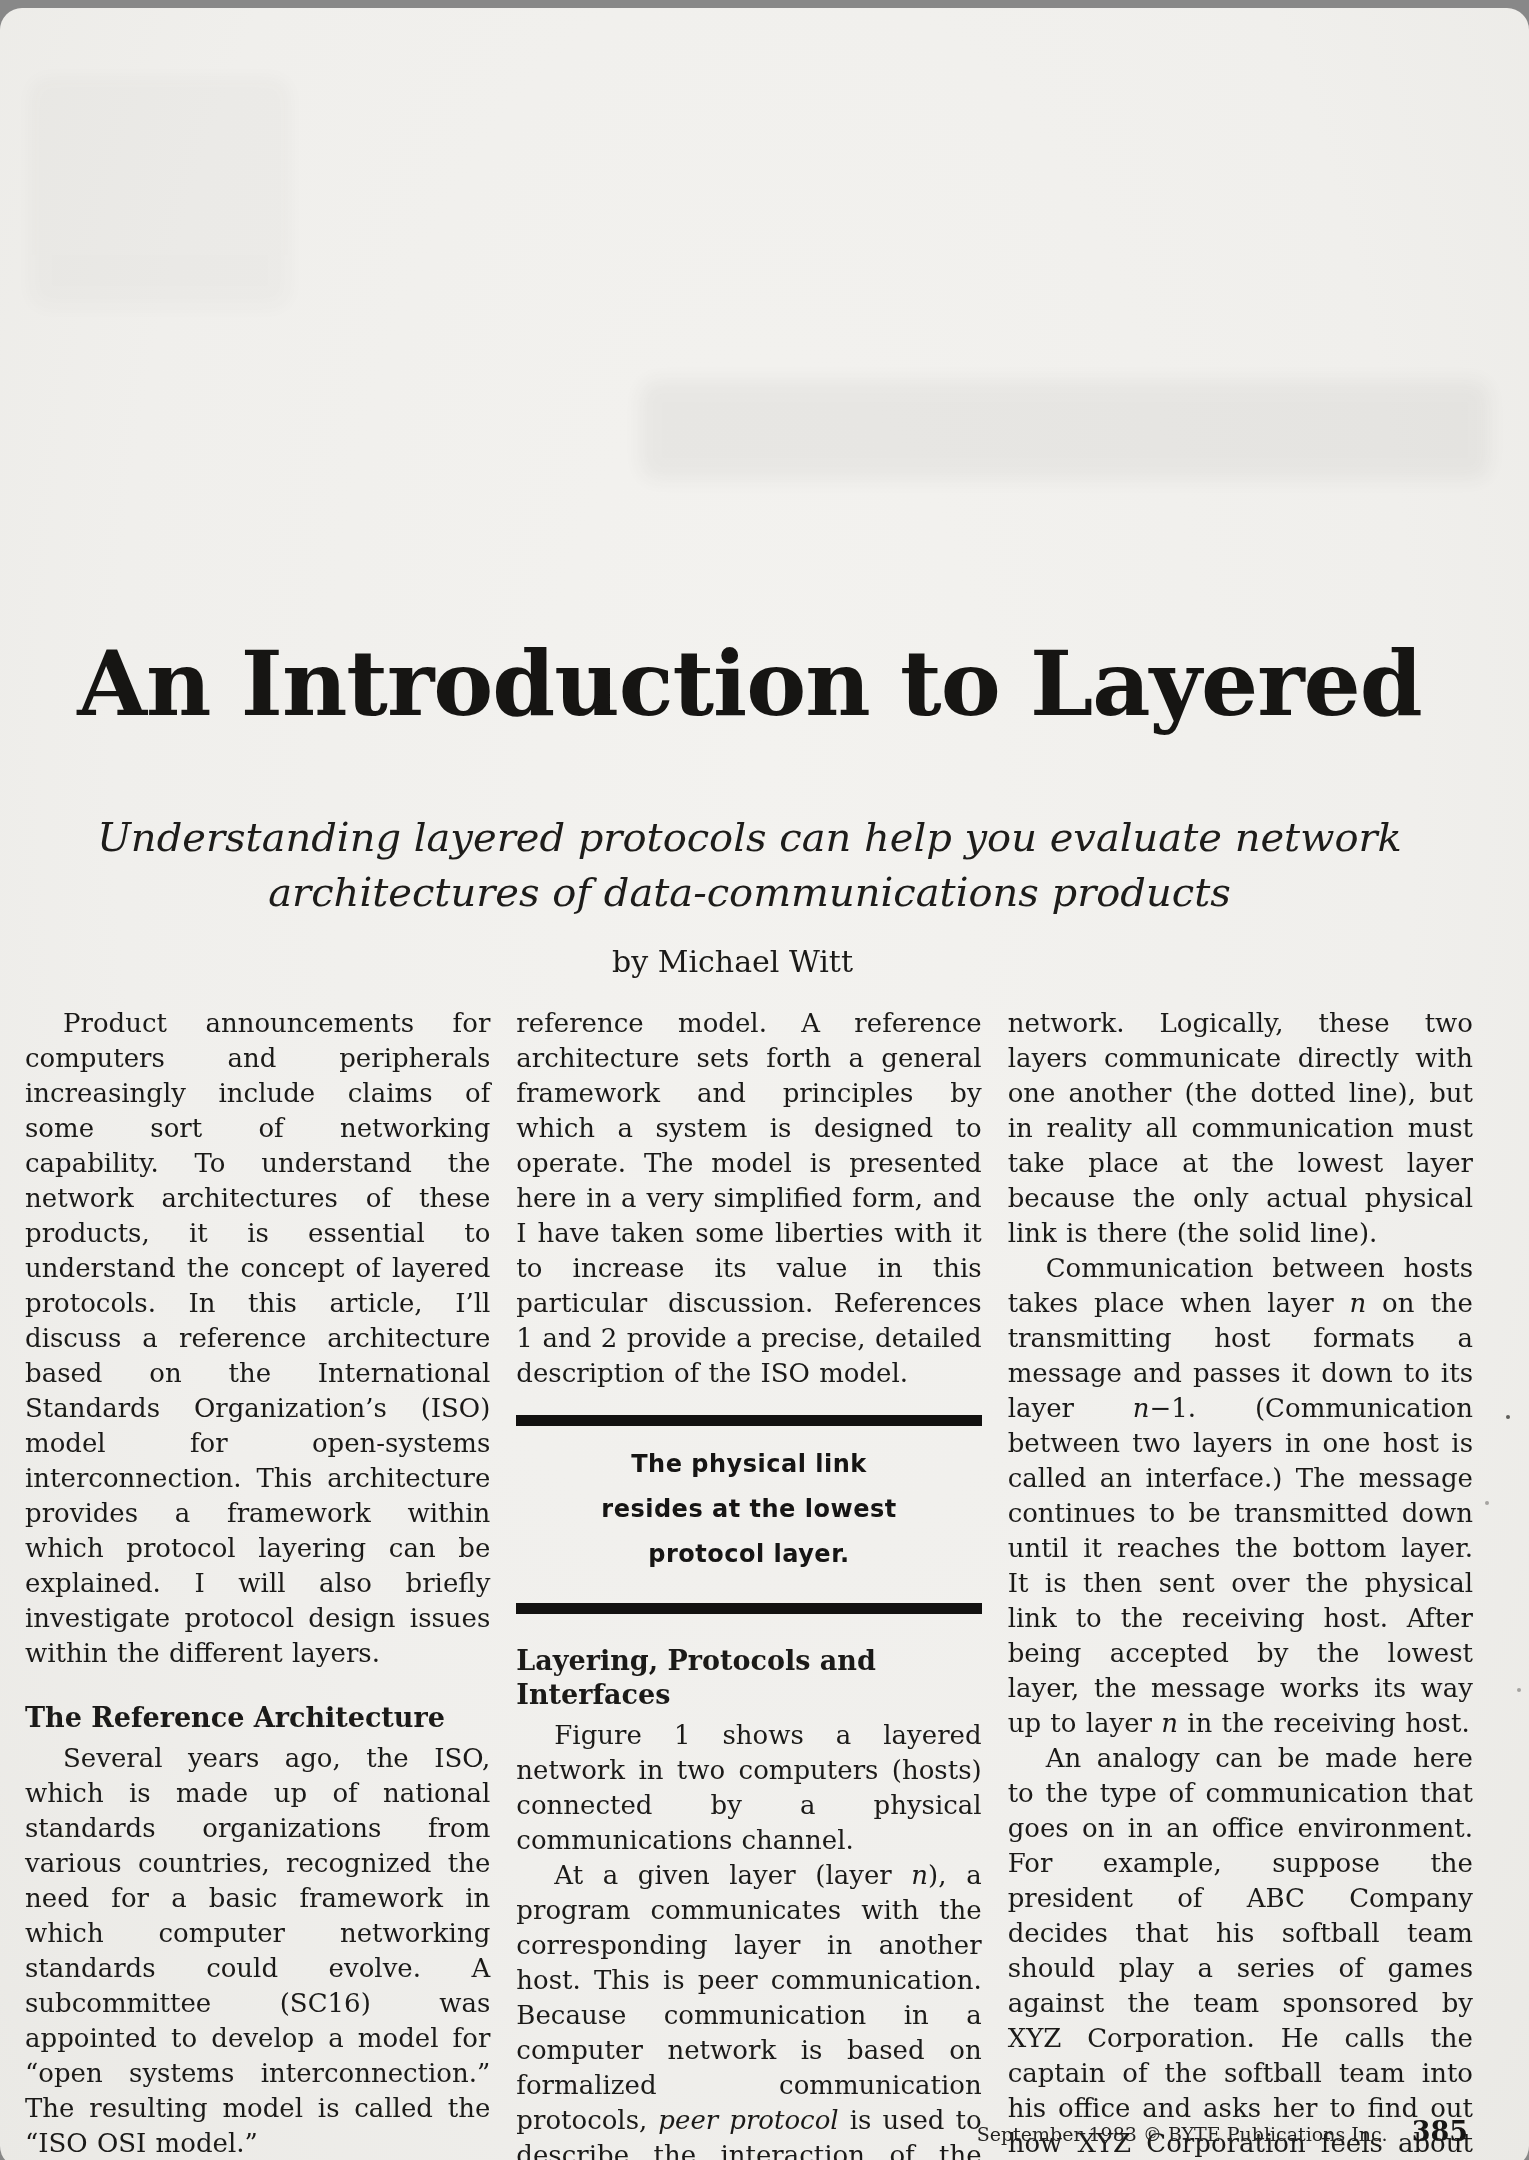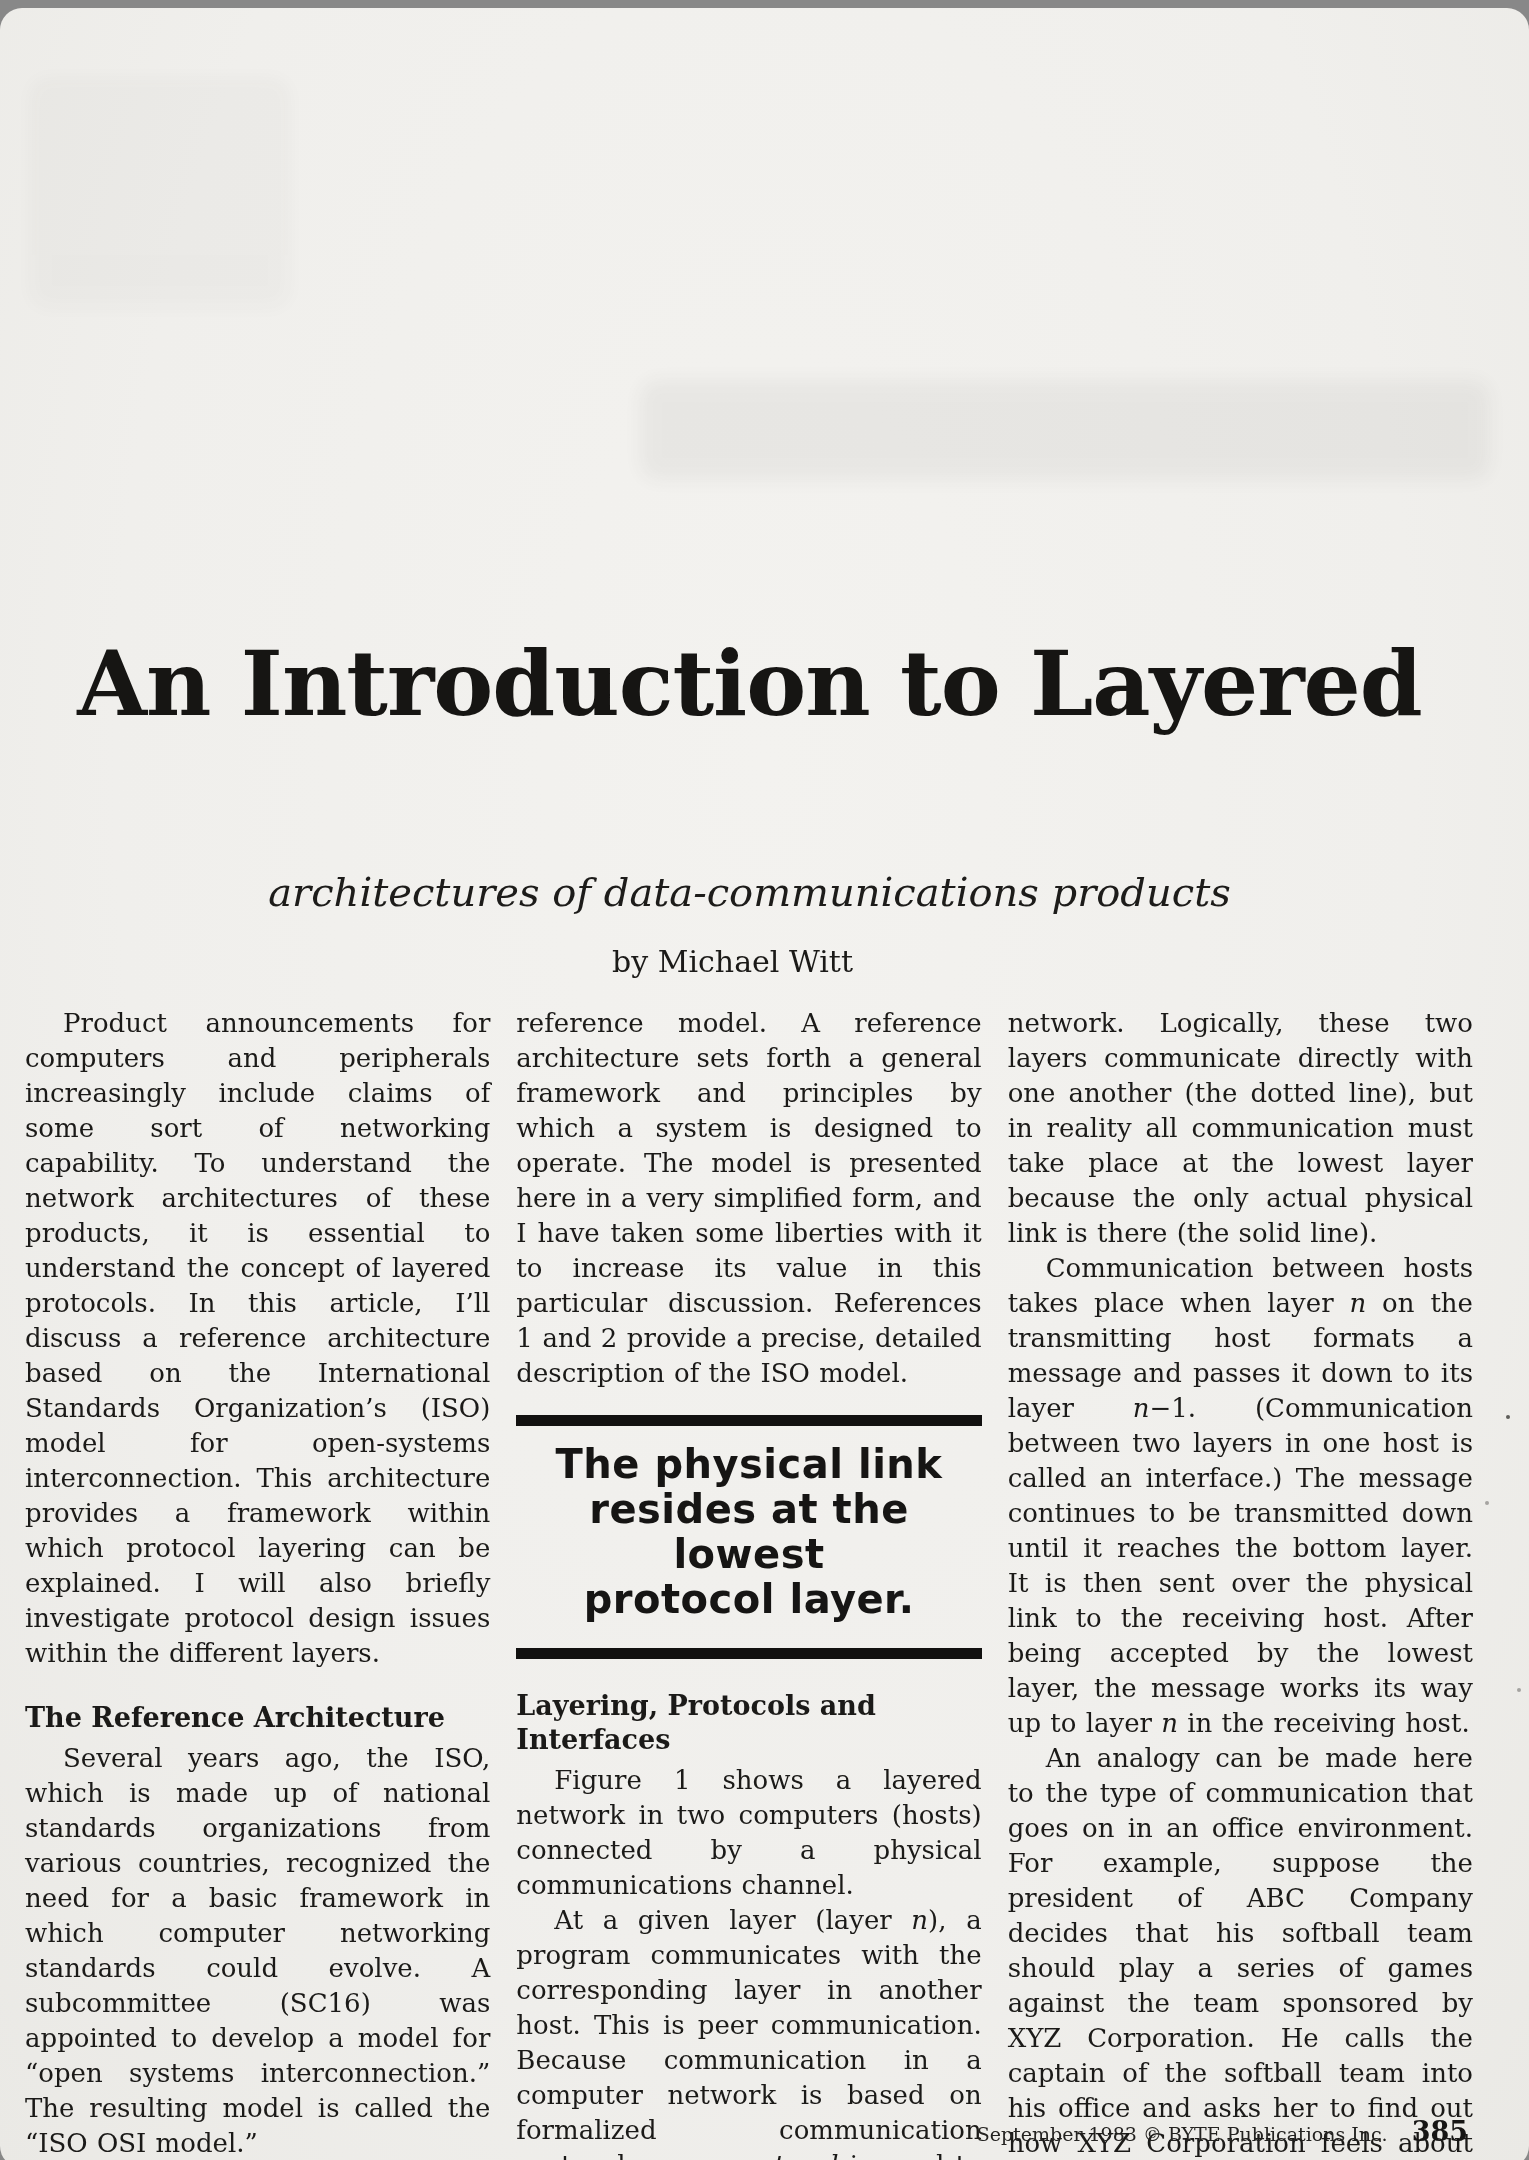--- a/index.html
+++ b/index.html
@@ -85,21 +85,21 @@
   }
 
   .pull-quote {
     margin: 24px 0 20px 0;
     border-top: 11px solid #121110;
     border-bottom: 11px solid #121110;
     padding: 16px 4px 26px 4px;
     text-align: center;
     font-family: "DejaVu Sans", sans-serif;
     font-weight: bold;
-    font-size: 40px;
+    font-size: 24px;
     line-height: 45px;
     letter-spacing: 0.5px;
     color: #161514;
   }
 
   .footer {
     position: absolute;
     top: 2108px;
     left: 998px;
     width: 470px;
@@ -120,21 +120,21 @@
   <div class="ghost ghost-b"></div>
   <div class="speck" style="left:1506px; top:1407px;"></div>
   <div class="speck" style="left:1485px; top:1493px; opacity:0.4;"></div>
   <div class="speck" style="left:1517px; top:1680px; opacity:0.4;"></div>
 
   <h1 class="title">
     <span>An Introduction to Layered</span><br>
   </h1>
 
   <div class="subtitle">
-    <br>
+    <span>Understanding layered protocols can help you evaluate network</span><br>
     <span>architectures of data-communications products</span>
   </div>
 
   <div class="byline">by Michael Witt</div>
 
   <div class="body-cols">
 
     <div class="col">
       <p class="ind">Product announcements for computers and peripherals increasingly include claims of some sort of networking capability. To understand the network architectures of these products, it is essential to understand the concept of layered protocols. In this article, I’ll discuss a reference architecture based on the International Standards Organization’s (ISO) model for open-systems interconnection. This architecture provides a framework within which protocol layering can be explained. I will also briefly investigate protocol design issues within the different layers.</p>
       <h3>The Reference Architecture</h3>

